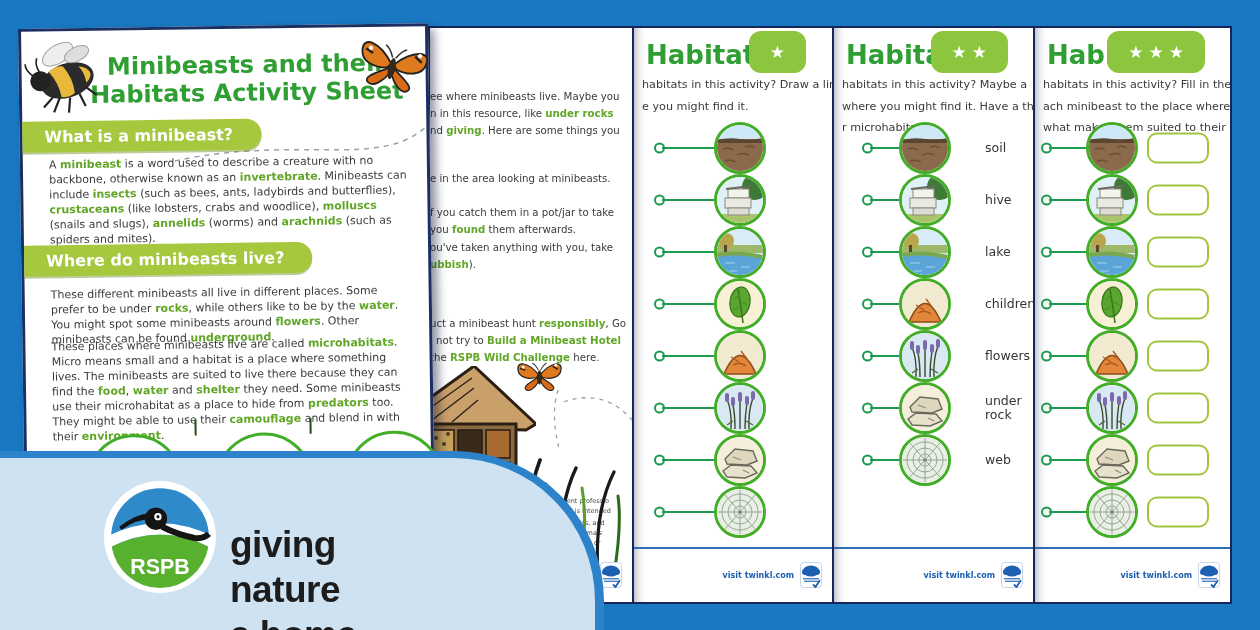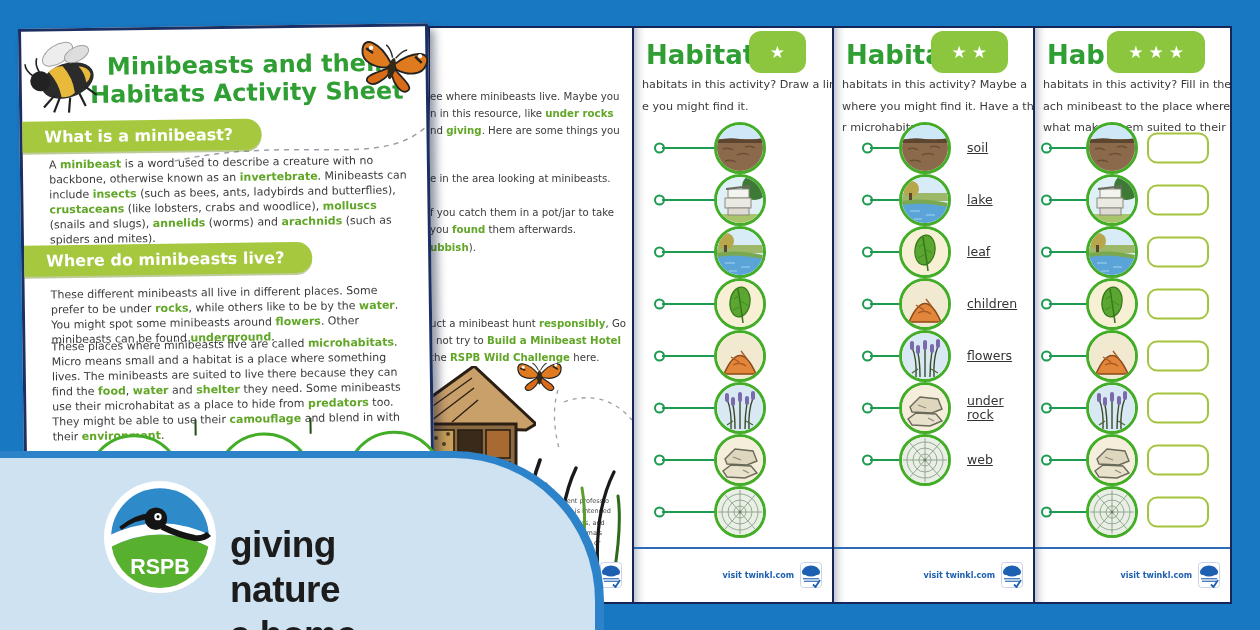--- a/index.html
+++ b/index.html
@@ -59,21 +59,21 @@
              border-radius:50%;background:#fff;transform:translateY(-50%);}
   .conn-line{position:absolute;top:50%;height:2px;background:#1d9b50;transform:translateY(-50%);}
   .hcirc{position:absolute;top:0;width:46px;height:46px;border:3px solid #44ad28;border-radius:50%;
          overflow:hidden;background:#fff;}
   .hcirc svg{display:block;}
   .hlabel{position:absolute;top:50%;transform:translateY(-50%);font-size:12.5px;
           line-height:14px;color:#333;width:52px;}
   .hbox{position:absolute;top:50%;transform:translateY(-50%);width:62px;height:31px;
         border:2px solid #a3c53d;border-radius:10px;background:#fff;box-sizing:border-box;}
   .s3 .conn-ring{left:20px;} .s3 .conn-line{left:28px;width:52px;} .s3 .hcirc{left:80px;}
-  .s4 .conn-ring{left:28px;} .s4 .conn-line{left:36px;width:29px;} .s4 .hcirc{left:65px;} .s4 .hlabel{left:133px;text-decoration:underline;}
+  .s4 .conn-ring{left:28px;} .s4 .conn-line{left:36px;width:29px;} .s4 .hcirc{left:65px;} .s4 .hlabel{left:151px;}
   .s5 .conn-ring{left:6px;}  .s5 .conn-line{left:14px;width:37px;} .s5 .hcirc{left:51px;} .s5 .hbox{left:112px;}
   .pg-divider{position:absolute;left:0;right:0;top:519px;height:2px;background:#2e6cb5;}
   .pg-footer{position:absolute;top:534px;right:10px;display:flex;gap:6px;align-items:center;z-index:5;}
   .visit-txt{font-size:8px;font-weight:bold;color:#1d5fb0;}
 
   
   .badge-panel{position:absolute;left:0;top:451px;width:604px;height:186px;background:#cfe2f2;
                border-top:7px solid #2d83c9;border-right:9px solid #2d83c9;
                border-radius:0 150px 0 0;z-index:60;box-sizing:border-box;}
   .rspb-logo{position:absolute;left:103px;top:22px;}
@@ -227,20 +227,21 @@
 
   <div class="p2line"><span class="seg-k">f you catch them in a pot/jar to take</span></div>
       <div class="p2line"><span class="seg-k">you </span><span class="seg-g">found</span><span class="seg-k"> them afterwards.</span></div>
     </div>
   <div class="p2p p2b">
 
   <div class="p2line"><span class="seg-k">e in the area looking at minibeasts.</span></div>
     </div>
   <div class="p2p p2d">
 
+  <div class="p2line"><span class="seg-k">ou've taken anything with you, take</span></div>
       <div class="p2line"><span class="seg-g">ubbish</span><span class="seg-k">).</span></div>
     </div>
   <div class="p2p p2f">
 
   <div class="p2line"><span class="seg-k">uct a minibeast hunt </span><span class="seg-g">responsibly</span><span class="seg-k">, Go</span></div>
       <div class="p2line"><span class="seg-k">j not try to </span><span class="seg-g">Build a Minibeast Hotel</span></div>
       <div class="p2line"><span class="seg-k">the </span><span class="seg-g">RSPB Wild Challenge</span><span class="seg-k"> here.</span></div>
     </div>
 
   <div class="disc disc1">
@@ -440,42 +441,42 @@
         <span class="conn-ring"></span>
         <span class="conn-line"></span>
         <span class="hcirc">
           <svg width="46" height="46" viewBox="0 0 46 46">
             <use href="#icon-soil"></use>
           </svg>
         </span>
         <span class="hlabel">soil</span>
       </div>
 
+      <div class="hrow">
+        <span class="conn-ring"></span>
+        <span class="conn-line"></span>
+        <span class="hcirc">
+          <svg width="46" height="46" viewBox="0 0 46 46">
+            <use href="#icon-hive"></use>
+          </svg>
+        </span>
+        <span class="hlabel">hive</span>
+      </div>
 
       <div class="hrow">
         <span class="conn-ring"></span>
         <span class="conn-line"></span>
         <span class="hcirc">
           <svg width="46" height="46" viewBox="0 0 46 46">
             <use href="#icon-lake"></use>
           </svg>
         </span>
         <span class="hlabel">lake</span>
       </div>
 
-      <div class="hrow">
-        <span class="conn-ring"></span>
-        <span class="conn-line"></span>
-        <span class="hcirc">
-          <svg width="46" height="46" viewBox="0 0 46 46">
-            <use href="#icon-leaf"></use>
-          </svg>
-        </span>
-        <span class="hlabel">leaf</span>
-      </div>
 
       <div class="hrow">
         <span class="conn-ring"></span>
         <span class="conn-line"></span>
         <span class="hcirc">
           <svg width="46" height="46" viewBox="0 0 46 46">
             <use href="#icon-anthill"></use>
           </svg>
         </span>
         <span class="hlabel">children</span>

